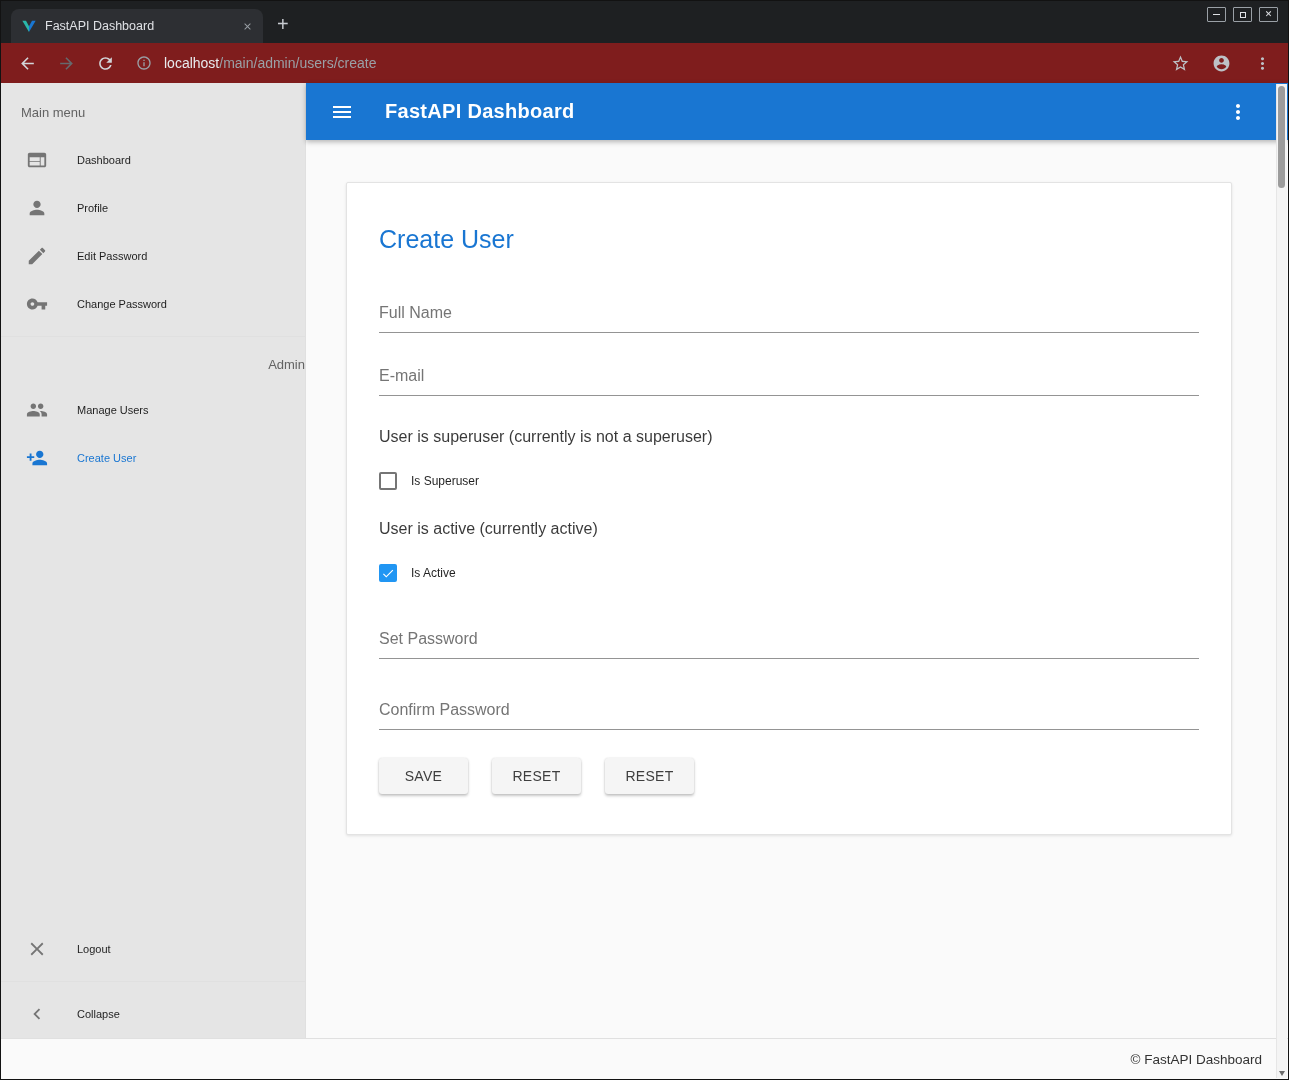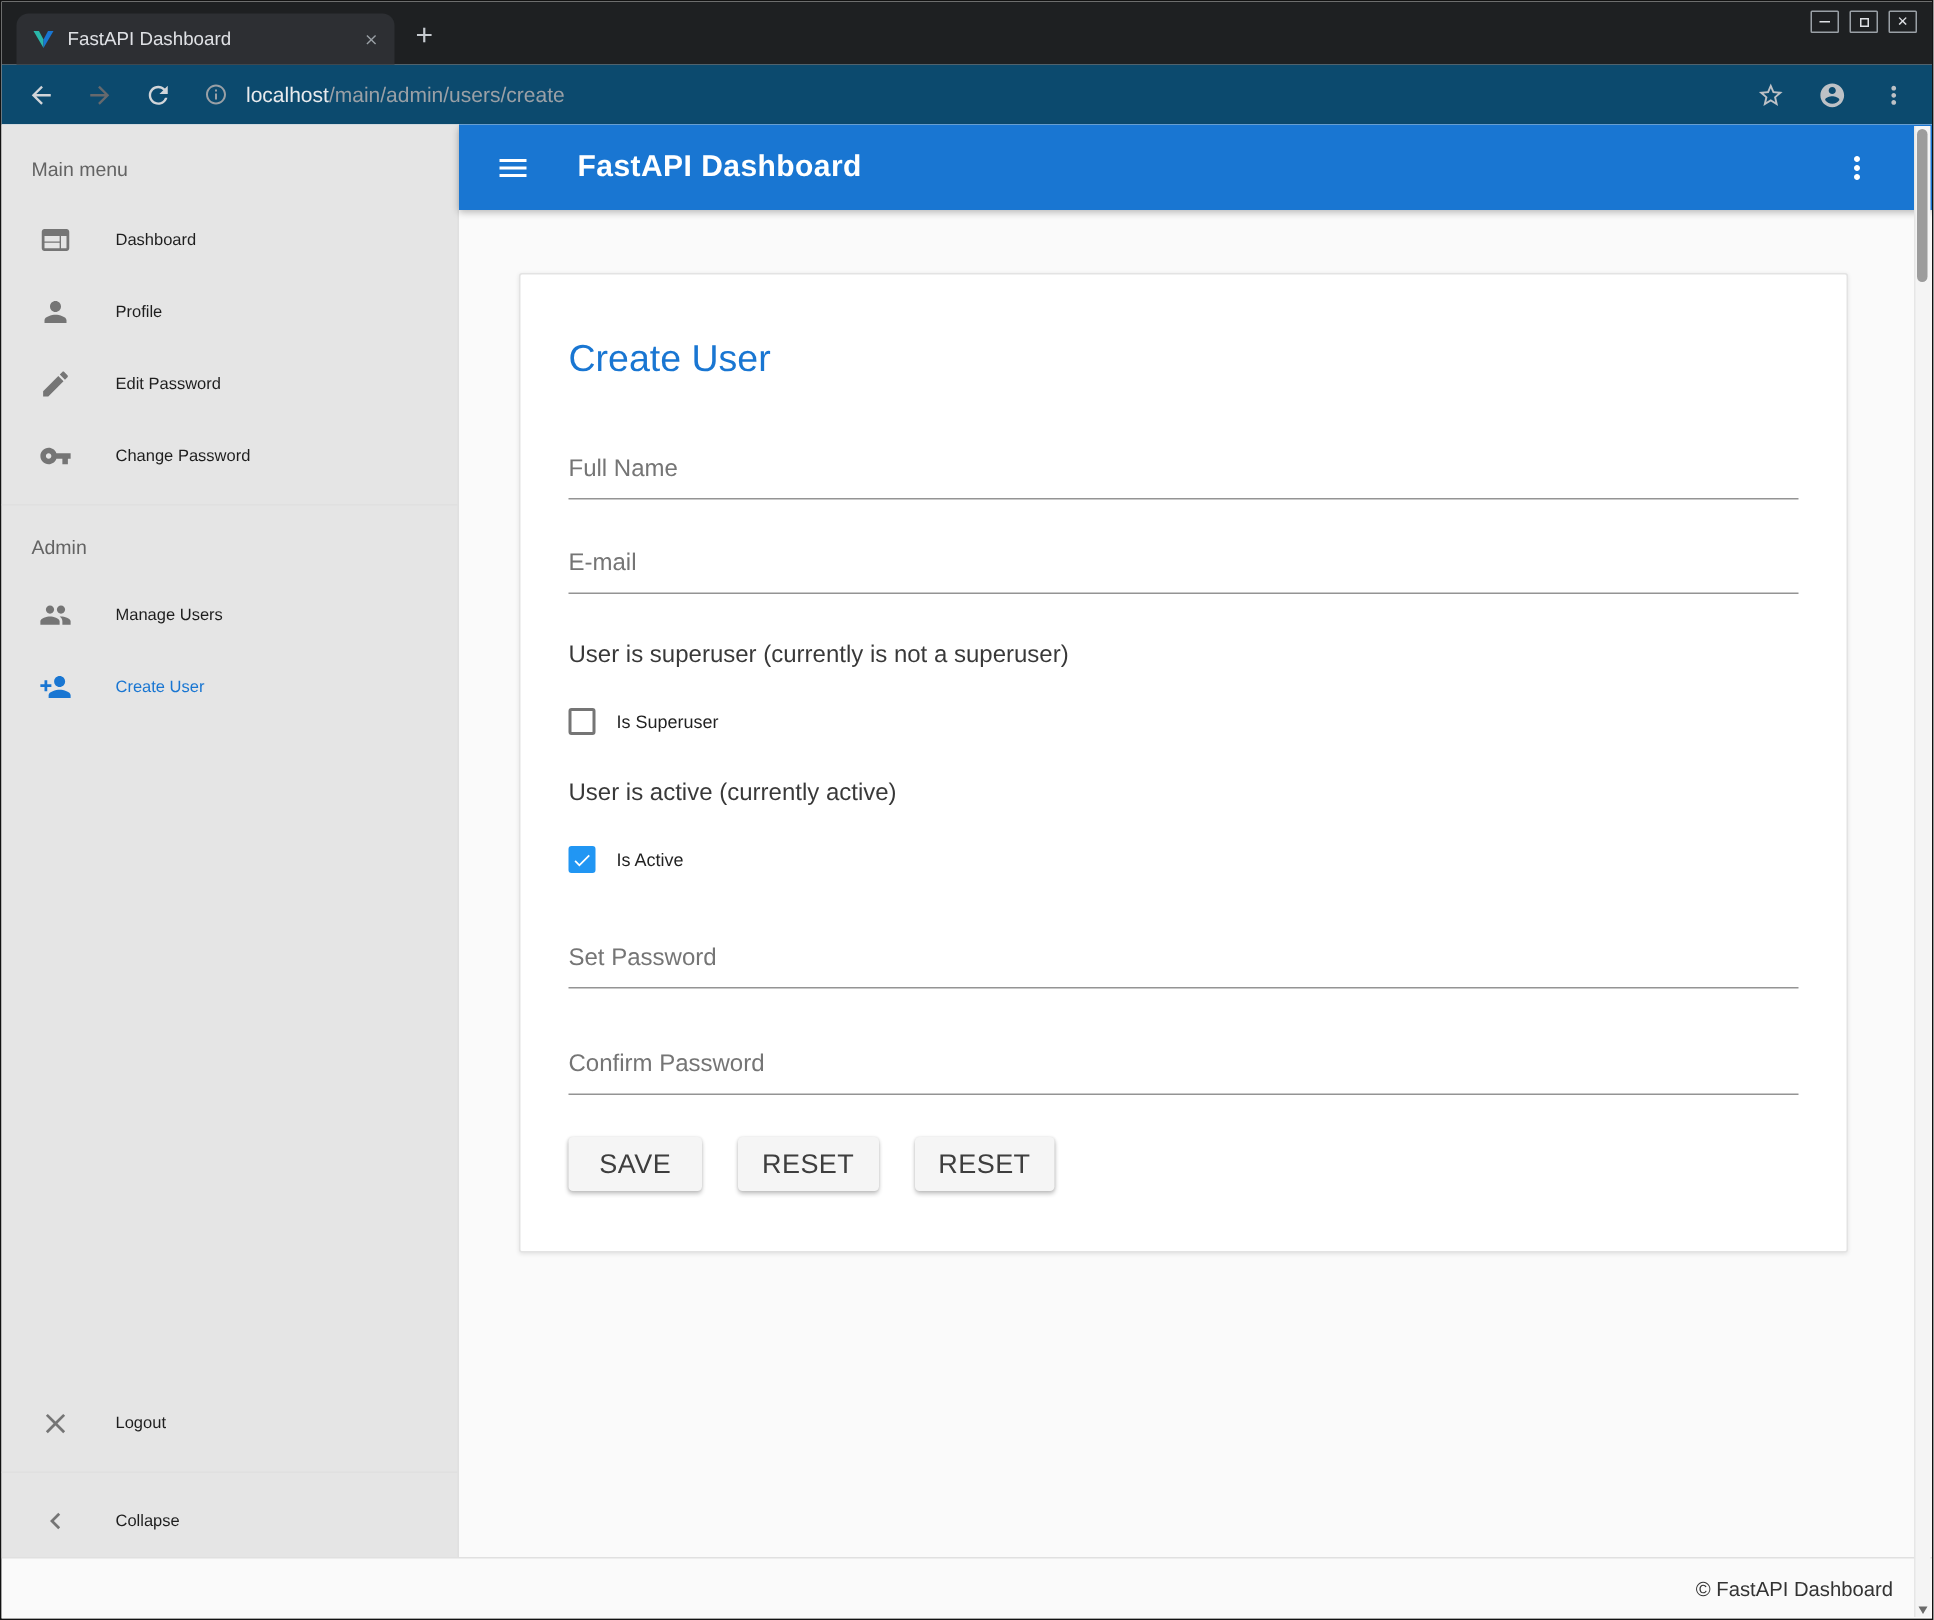--- a/index.html
+++ b/index.html
@@ -13,38 +13,38 @@
   .tab-title{color:#dfe1e5;font-size:12.5px;flex:1;white-space:nowrap;overflow:hidden;}
   .tab-close{width:16px;height:16px;display:flex;align-items:center;justify-content:center;}
   .tab-close svg{width:11px;height:11px;fill:#9aa0a6;}
   .newtab{color:#c7cbd0;font-size:20px;line-height:1;margin:0 0 9px 14px;}
   .win-controls{position:absolute;top:6px;right:10px;display:flex;gap:7px;}
   .wc{width:17px;height:13px;border:1px solid #9aa0a6;border-radius:1px;display:flex;align-items:center;justify-content:center;background:transparent;}
   .wc-min-glyph{width:7px;height:1px;background:#dfe1e5;}
   .wc-max-glyph{width:6px;height:6px;border:1px solid #dfe1e5;box-sizing:border-box;}
   .wc-close-glyph{color:#dfe1e5;font-size:9px;line-height:1;}
 
-  .toolbar{height:40px;background:#0c4a6e;display:flex;align-items:center;padding:0 14px;flex:none;}
+  .toolbar{height:40px;background:#7f1d1d;display:flex;align-items:center;padding:0 14px;flex:none;}
   .tb-btn{width:24px;height:24px;display:flex;align-items:center;justify-content:center;margin-right:15px;flex:none;}
   .tb-btn svg{width:19px;height:19px;fill:#d2d5d9;}
   .tb-btn.disabled svg{fill:#66696d;}
   .omnibox{flex:1;display:flex;align-items:center;height:30px;margin:0 4px;border-radius:15px;}
   .site-info{display:flex;align-items:center;}
   .site-info svg{width:16px;height:16px;fill:#9aa0a6;}
   .url{font-size:14px;color:#9aa0a6;margin-left:12px;white-space:nowrap;}
   .url .host{color:#e8eaed;}
   .tb-right{display:flex;align-items:center;}
   .tb-right .tb-btn{margin-right:0;margin-left:17px;}
   .tb-right svg{fill:#bdc1c6;}
 
   
   .page{flex:1;display:flex;min-height:0;background:#fafafa;}
   .sidebar{width:304px;flex:none;background:#e5e5e5;border-right:1px solid #e0e0e0;display:flex;flex-direction:column;}
   .subheader{font-size:13px;color:#636363;padding:22px 0 16px 20px;}
-  .subheader.admin{padding:12px 0 14px 20px;}
+  .subheader.admin{padding:12px 0 14px 20px;text-align:right;}
   .nav-item{height:48px;display:flex;align-items:center;padding-left:24px;cursor:pointer;}
   .nav-icon{width:24px;height:24px;flex:none;color:#757575;display:flex;align-items:center;justify-content:center;}
   .nav-icon svg{width:22px;height:22px;fill:currentColor;}
   .nav-label{margin-left:28px;font-size:11px;color:rgba(0,0,0,.87);}
   .nav-item.active .nav-icon{color:#1976d2;}
   .nav-item.active .nav-label{color:#1976d2;}
   .divider{height:1px;background:#e0e0e0;margin:8px 0;}
   .sidebar-bottom{margin-top:auto;}
 
   .main{flex:1;display:flex;flex-direction:column;min-width:0;}
@@ -63,21 +63,21 @@
   .tf input{width:100%;box-sizing:border-box;border:none;outline:none;border-bottom:1px solid #949494;background:transparent;font-family:inherit;font-size:16px;color:#333;padding:4px 0 10px;}
   .tf input::placeholder{color:#757575;opacity:1;}
   .hint{margin:32px 0 0;font-size:16px;color:rgba(0,0,0,.78);}
   .hint.second{margin-top:30px;}
   .checkbox-row{margin-top:26px;display:flex;align-items:center;cursor:pointer;}
   .checkbox{width:18px;height:18px;box-sizing:border-box;border:2px solid #757575;border-radius:2px;flex:none;display:flex;align-items:center;justify-content:center;background:#fff;}
   .checkbox.checked{border-color:#2196f3;background:#2196f3;}
   .checkbox svg{width:15px;height:15px;fill:#fff;}
   .checkbox-label{margin-left:14px;font-size:12px;color:rgba(0,0,0,.87);}
   .actions{margin-top:28px;display:flex;gap:24px;}
-  .btn{min-width:89px;height:36px;box-sizing:border-box;padding:0 16px;background:#f5f5f5;border:none;border-radius:3px;font-family:inherit;font-size:18px;color:#3e3e3e;letter-spacing:.3px;box-shadow:0 2px 3px rgba(0,0,0,.22),0 0 2px rgba(0,0,0,.12);cursor:pointer;}
+  .btn{min-width:89px;height:36px;box-sizing:border-box;padding:0 16px;background:#f5f5f5;border:none;border-radius:3px;font-family:inherit;font-size:14px;color:#3e3e3e;letter-spacing:.3px;box-shadow:0 2px 3px rgba(0,0,0,.22),0 0 2px rgba(0,0,0,.12);cursor:pointer;}
 
   .footer{height:40px;flex:none;background:#fafafa;border-top:1px solid #e0e0e0;display:flex;align-items:center;justify-content:flex-end;padding-right:26px;font-size:13.5px;color:#333;}
 
   
   .scrollbar{position:absolute;top:83px;right:1px;bottom:1px;width:10px;background:#f4f4f4;border-left:1px solid #e6e6e6;z-index:5;}
   .scroll-thumb{position:absolute;top:2px;left:1px;width:7px;height:102px;background:#9c9c9c;border-radius:4px;}
   .scroll-arrow{position:absolute;bottom:2px;left:0;width:10px;display:flex;justify-content:center;}
   .scroll-arrow-glyph{width:0;height:0;border-left:3px solid transparent;border-right:3px solid transparent;border-top:5px solid #6a6a6a;}
 </style>
 </head>

